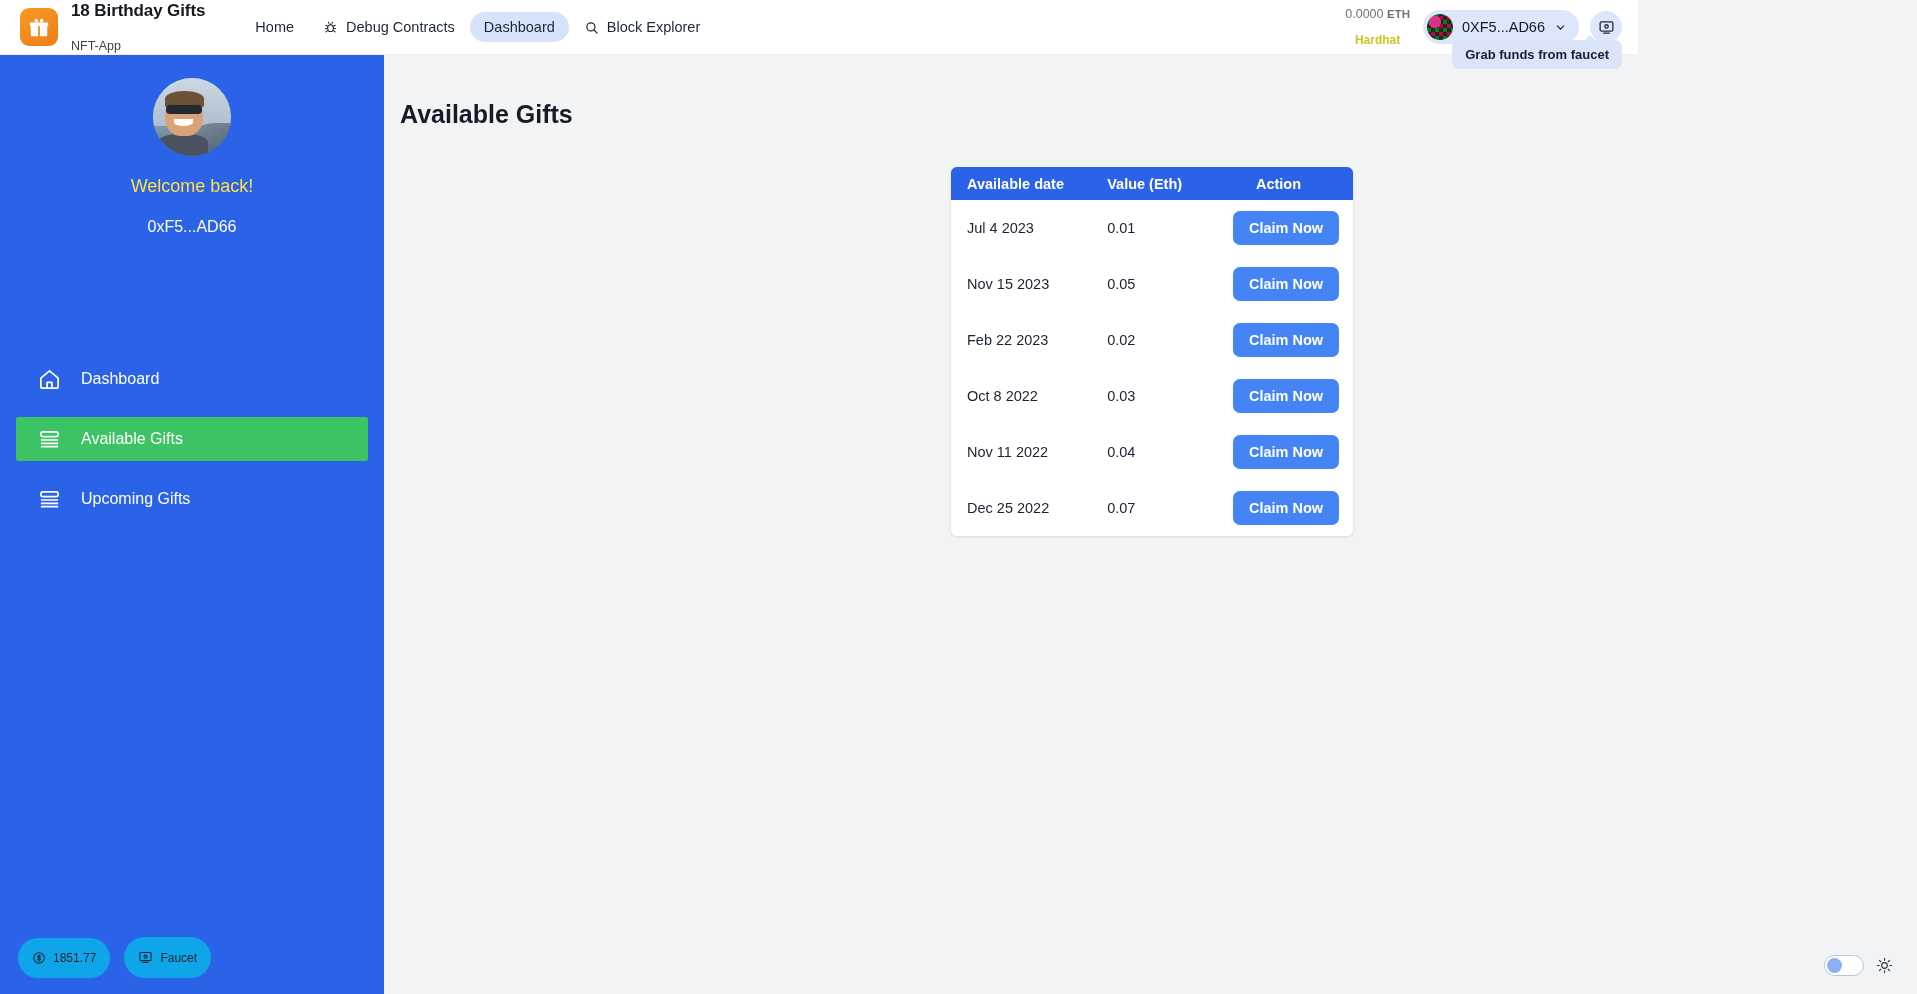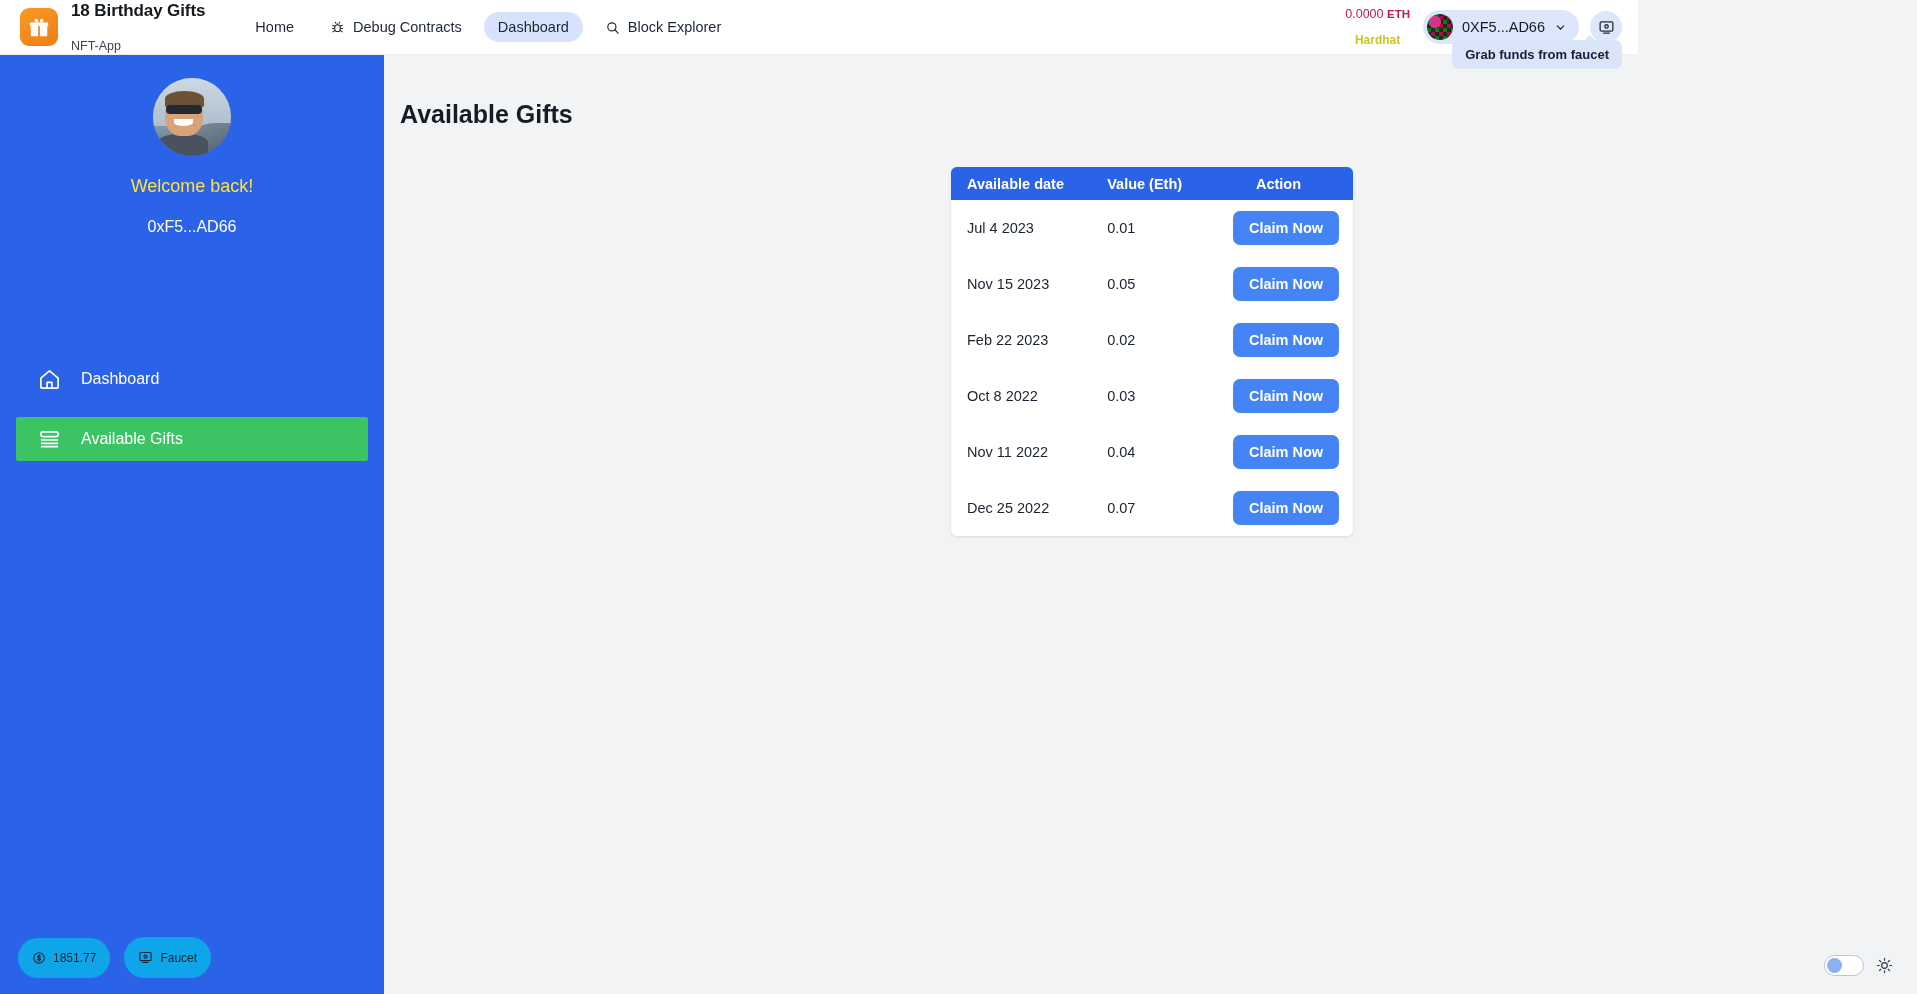--- a/index.html
+++ b/index.html
@@ -23,34 +23,34 @@
   .brand-logo {
     width: 38px; height: 38px; border-radius: 9px;
     background: linear-gradient(150deg,#f79b24,#ef7d15);
     display: flex; align-items: center; justify-content: center;
     flex: none;
   }
   .brand-text { margin-left: 13px; line-height: 1.15; }
   .brand-title { font-size: 17px; font-weight: bold; color: #14181f; letter-spacing: -0.1px; }
   .brand-sub { font-size: 12.5px; color: #3b4250; margin-top: 18px; }
 
-  .nav { display: flex; align-items: center; margin-left: 36px; gap: 8px; }
+  .nav { display: flex; align-items: center; margin-left: 36px; gap: 1px; }
   .nav-item {
     display: flex; align-items: center; gap: 8px;
     padding: 7px 14px; border-radius: 999px;
     font-size: 14.5px; color: #1d2633; white-space: nowrap; cursor: pointer;
   }
   .nav-item.active { background: #d7e3fd; }
 
   .header-right {
     margin-left: auto; display: flex; align-items: center; gap: 11px;
     margin-right: 16px; position: relative;
   }
   .balance { text-align: center; line-height: 1.2; margin-right: 2px; }
-  .balance-eth { font-size: 12.5px; color: #be185d; }
+  .balance-eth { font-size: 12.5px; color: #737373; }
   .balance-eth b { font-weight: bold; font-size: 11.5px; }
   .balance-net { font-size: 12px; color: #c9c81f; font-weight: bold; margin-top: 11px; }
 
   .wallet-pill {
     display: flex; align-items: center; gap: 9px;
     background: #dde7fb; border-radius: 999px;
     padding: 4px 12px 4px 4px; cursor: pointer;
   }
   .blockie {
     width: 26px; height: 26px; border-radius: 50%; flex: none;
@@ -288,20 +288,29 @@
       </div>
       <div class="menu-item active">
         <span>
           <svg width="23" height="23" viewBox="0 0 24 24" fill="none" stroke="#fff" stroke-width="1.7" stroke-linejoin="round">
             <rect x="3" y="4" width="18" height="5" rx="2"></rect>
             <path d="M3 12.5h18M3 16h18M3 19.5h18"></path>
           </svg>
         </span>
         <span>Available Gifts</span>
       </div>
+      <div class="menu-item">
+        <span>
+          <svg width="23" height="23" viewBox="0 0 24 24" fill="none" stroke="#fff" stroke-width="1.7" stroke-linejoin="round">
+            <rect x="3" y="4" width="18" height="5" rx="2"></rect>
+            <path d="M3 12.5h18M3 16h18M3 19.5h18"></path>
+          </svg>
+        </span>
+        <span>Upcoming Gifts</span>
+      </div>
     </div>
 
     <div class="sidebar-footer">
       <div class="pill">
         <span>
           <svg width="14" height="14" viewBox="0 0 24 24" fill="none" stroke="#1d2532" stroke-width="1.8" stroke-linecap="round">
             <circle cx="12" cy="12" r="9"></circle>
             <path d="M14.5 9.2c-.6-.9-1.6-1.3-2.6-1.3-1.4 0-2.4.8-2.4 2s1 1.7 2.5 2c1.6.3 2.6.9 2.6 2.1s-1.1 2.1-2.6 2.1c-1.2 0-2.2-.5-2.7-1.4M12 6.4v11.2"></path>
           </svg>
         </span>

